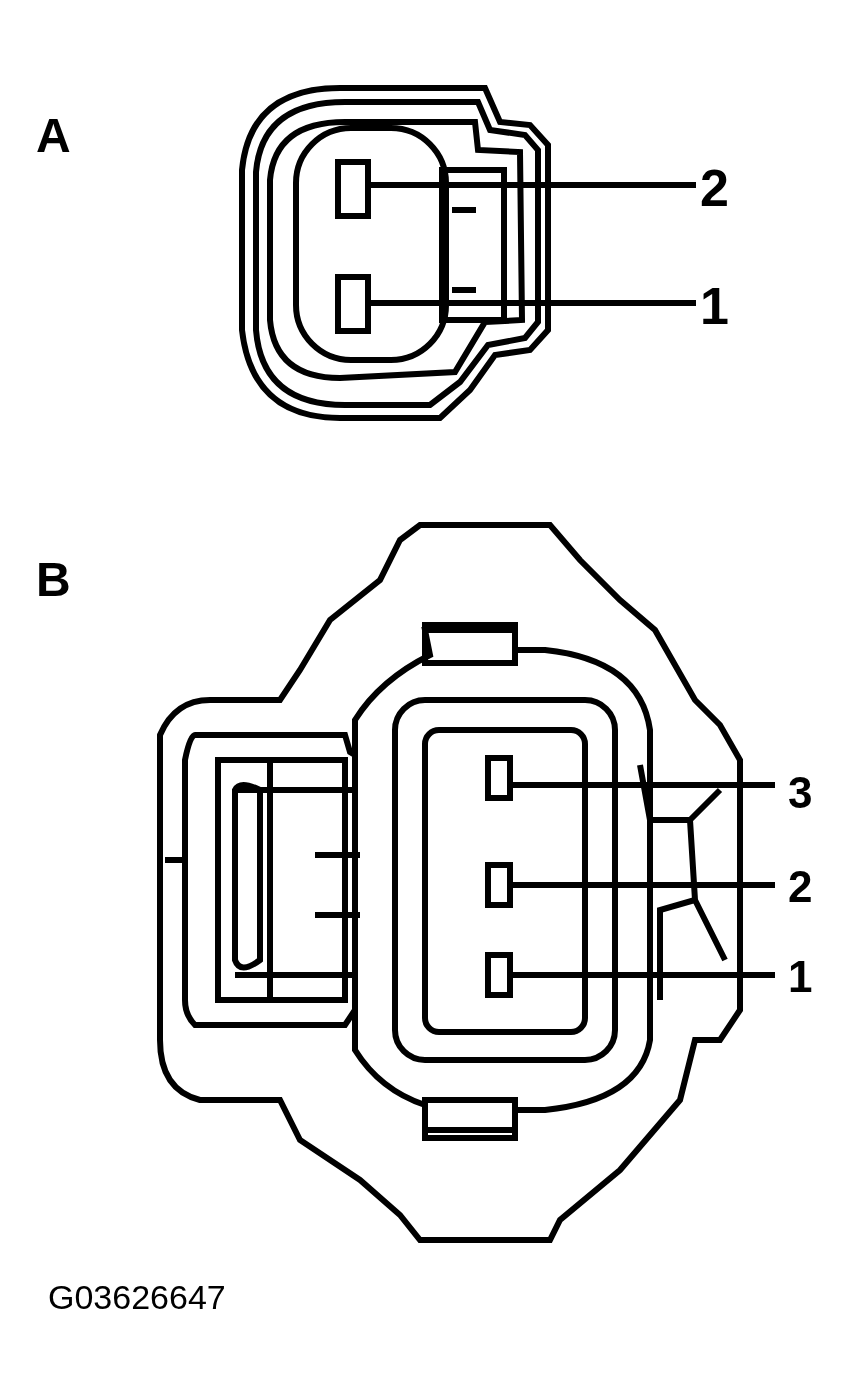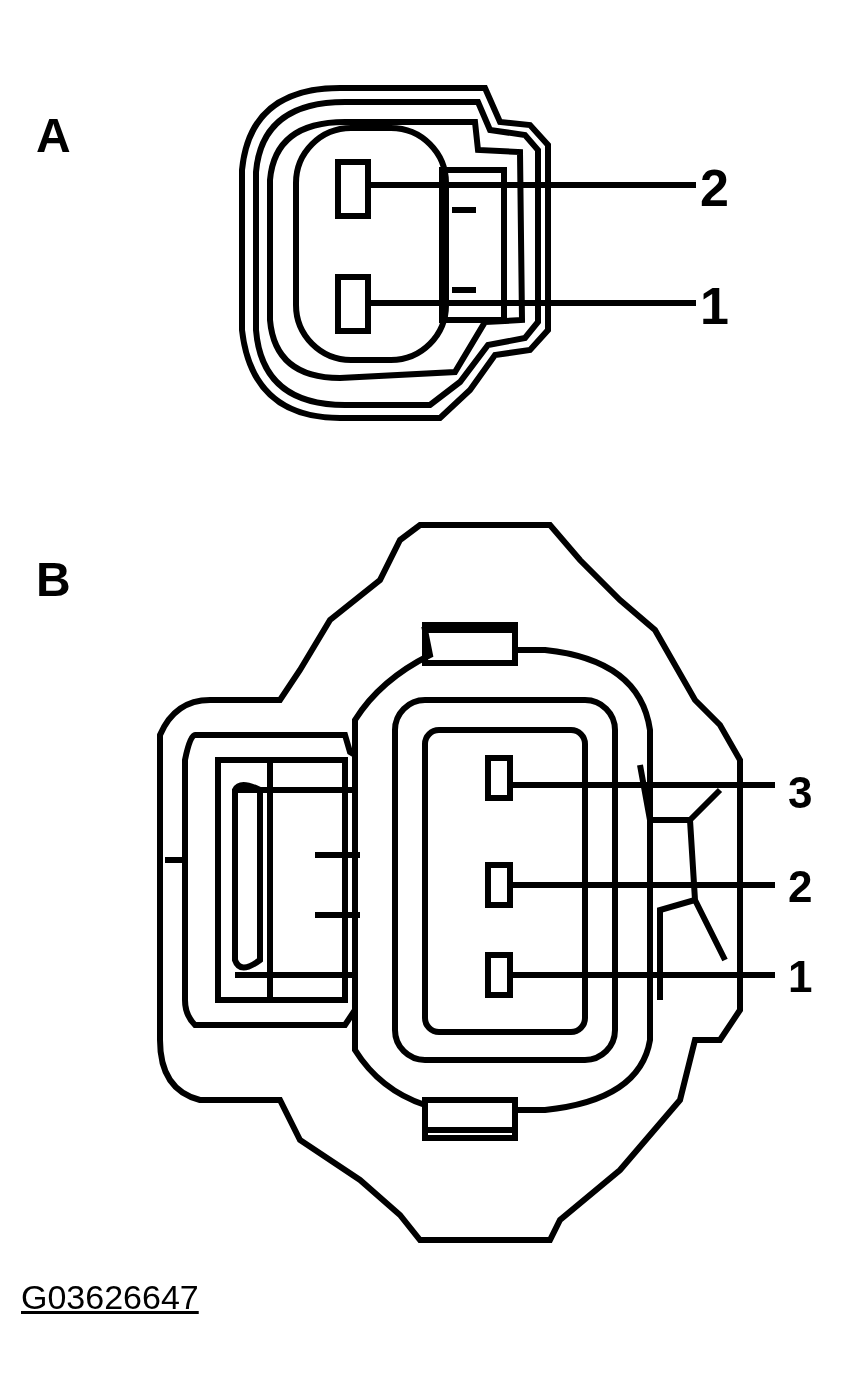--- a/index.html
+++ b/index.html
@@ -1,21 +1,21 @@
 <!DOCTYPE html>
 <html><head>
   <meta charset="utf-8">
   <style>
     html, body { margin: 0; padding: 0; background: #ffffff; }
     body { width: 860px; height: 1387px; position: relative; overflow: hidden; font-family: "Liberation Sans", sans-serif; }
     .label { position: absolute; font-weight: bold; color: #000; font-family: "Liberation Sans", sans-serif; }
     .lblA { left: 36px; top: 108px; font-size: 48px; }
     .lblB { left: 36px; top: 552px; font-size: 48px; }
     .pin { position: absolute; font-weight: bold; font-size: 52px; color: #000; font-family: "Liberation Sans", sans-serif; }
-    .fig-id { position: absolute; left: 21px; top: 1278px; font-size: 34px; color: #000; font-family: "Liberation Sans", sans-serif; text-decoration: underline; }
+    .fig-id { position: absolute; left: 48px; top: 1278px; font-size: 34px; color: #000; font-family: "Liberation Sans", sans-serif; }
     svg { position: absolute; left: 0; top: 0; }
     svg * { fill: none; stroke: #000; stroke-width: 6; stroke-linejoin: miter; }
   </style>
 </head>
 <body>
 
 <svg width="860" height="1387" viewBox="0 0 860 1387">
 
   <g>
     <path d="M340 88 L485 88 L500 122 L530 125 L548 145 L548 330 L530 350 L495 355 L470 390 L440 418 L340 418 Q252 418 242 330 L242 170 Q250 88 340 88 Z"></path>

